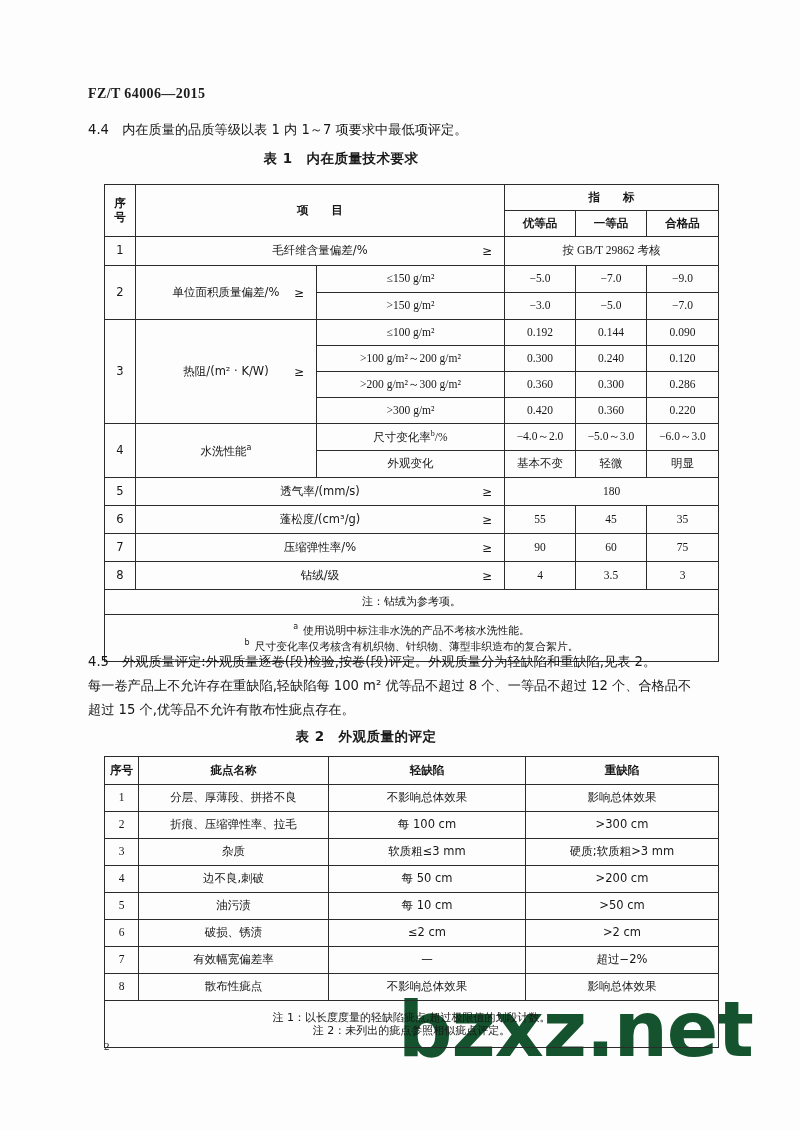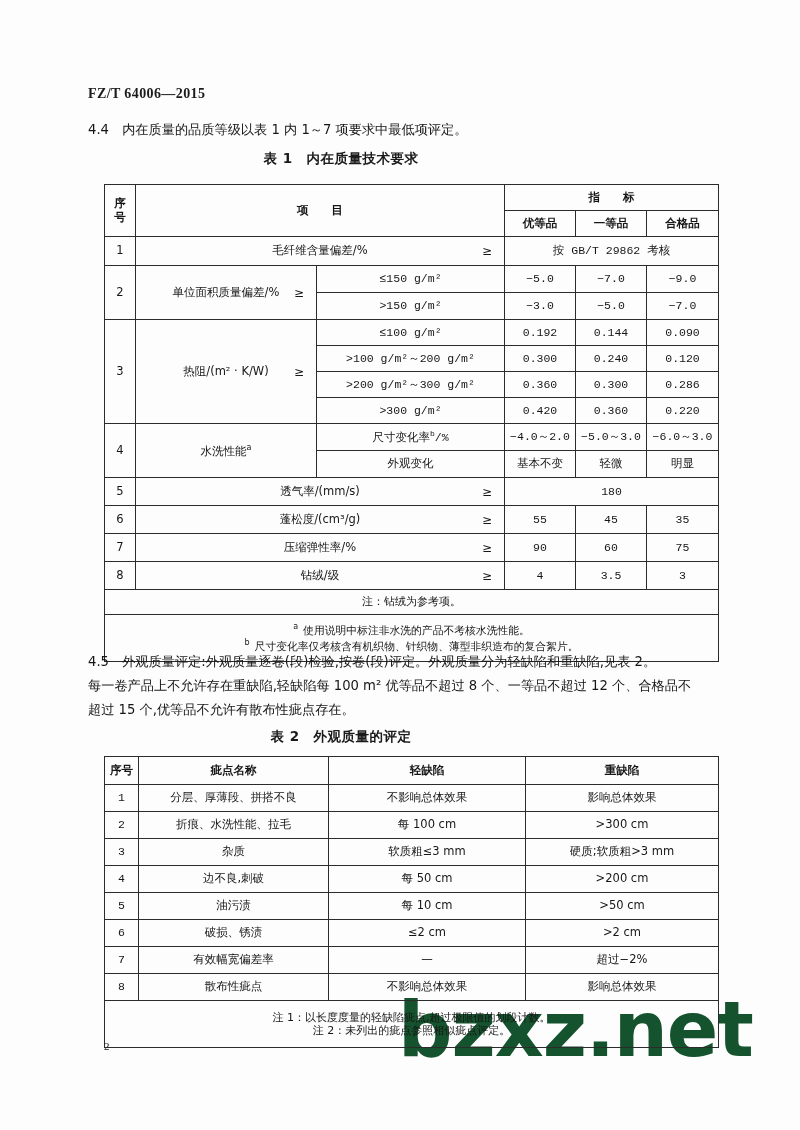--- a/index.html
+++ b/index.html
@@ -60,21 +60,21 @@
   .p45 .ind { display: inline-block; }
   .tbl-title {
     position: absolute;
     width: 682px;
     text-align: center;
     font-size: 13.5px;
     font-weight: bold;
     letter-spacing: 0.5px;
   }
   .t1-title { top: 150px; left: 0; }
-  .t2-title { top: 728px; left: 0; }
+  .t2-title { top: 728px; left: 0; padding-left: 25px; }
 
   table.std {
     position: absolute;
     border-collapse: collapse;
     table-layout: fixed;
     font-size: 11.5px;
     color: #161616;
     background: transparent;
   }
   table.std td, table.std th {
@@ -120,21 +120,21 @@
     margin-right: 5px;
   }
   sup.m { font-size: 8px; vertical-align: super; }
   .pageno {
     position: absolute;
     left: 104px;
     top: 1040px;
     font-size: 11px;
     font-family: "Liberation Serif", "DejaVu Serif", serif;
   }
-  .serif { font-family: Liberation Mono, monospace; }
+  .serif { font-family: Liberation Serif, serif; }
 </style>
 </head>
 <body>
 
 <div class="page">
 
   <div class="watermark">bzxz.net</div>
 
   <div class="content">
 
@@ -320,21 +320,21 @@
         </tr>
 
         <tr>
           <td class="serif" style="height:26px">1</td>
           <td>分层、厚薄段、拼搭不良</td>
           <td>不影响总体效果</td>
           <td>影响总体效果</td>
         </tr>
         <tr>
           <td class="serif" style="height:26px">2</td>
-          <td>折痕、水洗性能、拉毛</td>
+          <td>折痕、压缩弹性率、拉毛</td>
           <td>每 100 cm</td>
           <td>&gt;300 cm</td>
         </tr>
         <tr>
           <td class="serif" style="height:26px">3</td>
           <td>杂质</td>
           <td>软质粗≤3 mm</td>
           <td>硬质;软质粗&gt;3 mm</td>
         </tr>
         <tr>

